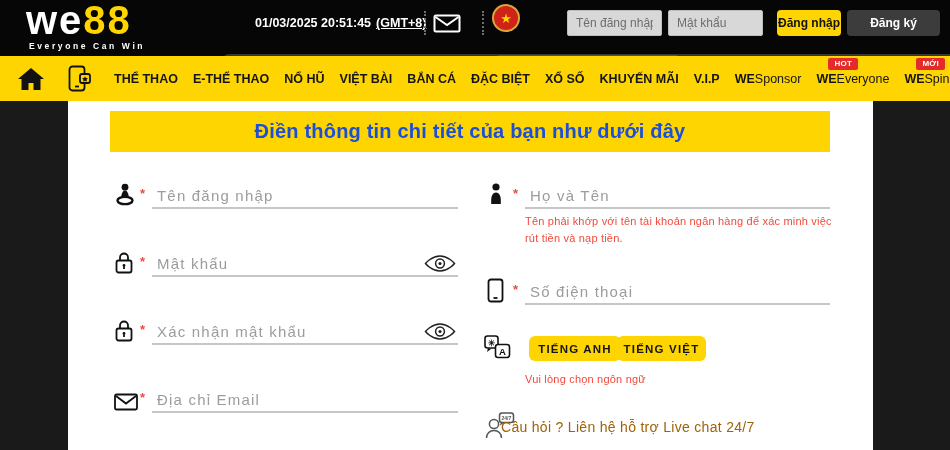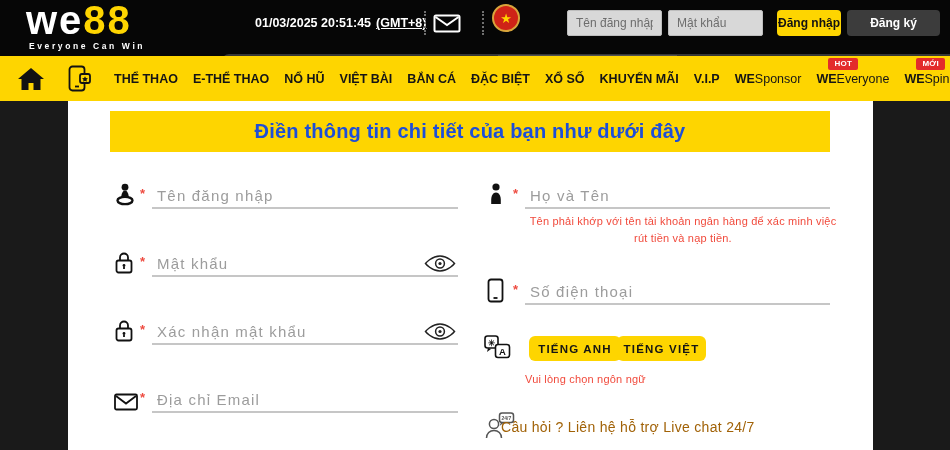--- a/index.html
+++ b/index.html
@@ -60,21 +60,21 @@
   .fgroup .ast { position:absolute; left:-12px; bottom:8px; color:#ee4b40; font-size:13px; font-weight:bold; }
   .finput { position:absolute; left:0; right:0; bottom:2px; height:24px; background:transparent;
             border:none; outline:none; font-size:15px; letter-spacing:1.2px; color:#555;
             padding:0 0 0 5px; font-family:"Liberation Sans", sans-serif; }
   .finput::placeholder { color:#9c9c9c; }
   .eye { position:absolute; right:2px; bottom:4px; cursor:pointer; display:flex; }
   .lcol { left:84px; width:306px; }
   .rcol { left:457px; width:305px; }
   .r1 { top:78px; } .r2 { top:146px; } .r3 { top:214px; } .r4 { top:282px; }
   .rr2 { top:174px; }
-  .note { position:absolute; color:#f14a3c; font-size:11px; line-height:1.5; letter-spacing:0.2px;text-align:center; }
+  .note { position:absolute; color:#f14a3c; font-size:11px; line-height:1.5; letter-spacing:0.2px; }
   .note1 { left:457px; top:112px; width:316px; }
   .note2 { left:457px; top:270px; }
   .lang-icon { position:absolute; left:416px; top:234px; display:flex; }
   .lang-btn { position:absolute; top:235px; height:25px; background:#fed500; border:none; border-radius:6px;
               color:#151515; font-weight:bold; font-size:11.5px; letter-spacing:1.2px; cursor:pointer;
               font-family:"Liberation Sans", sans-serif; }
   .lang-en { left:461px; width:92px; }
   .lang-vi { left:549px; width:89px; }
   .support-icon { position:absolute; left:416px; top:310px; display:flex; }
   .support-text { position:absolute; left:433px; top:318px; color:#a16207; font-size:14px; letter-spacing:0.3px; white-space:nowrap; }

